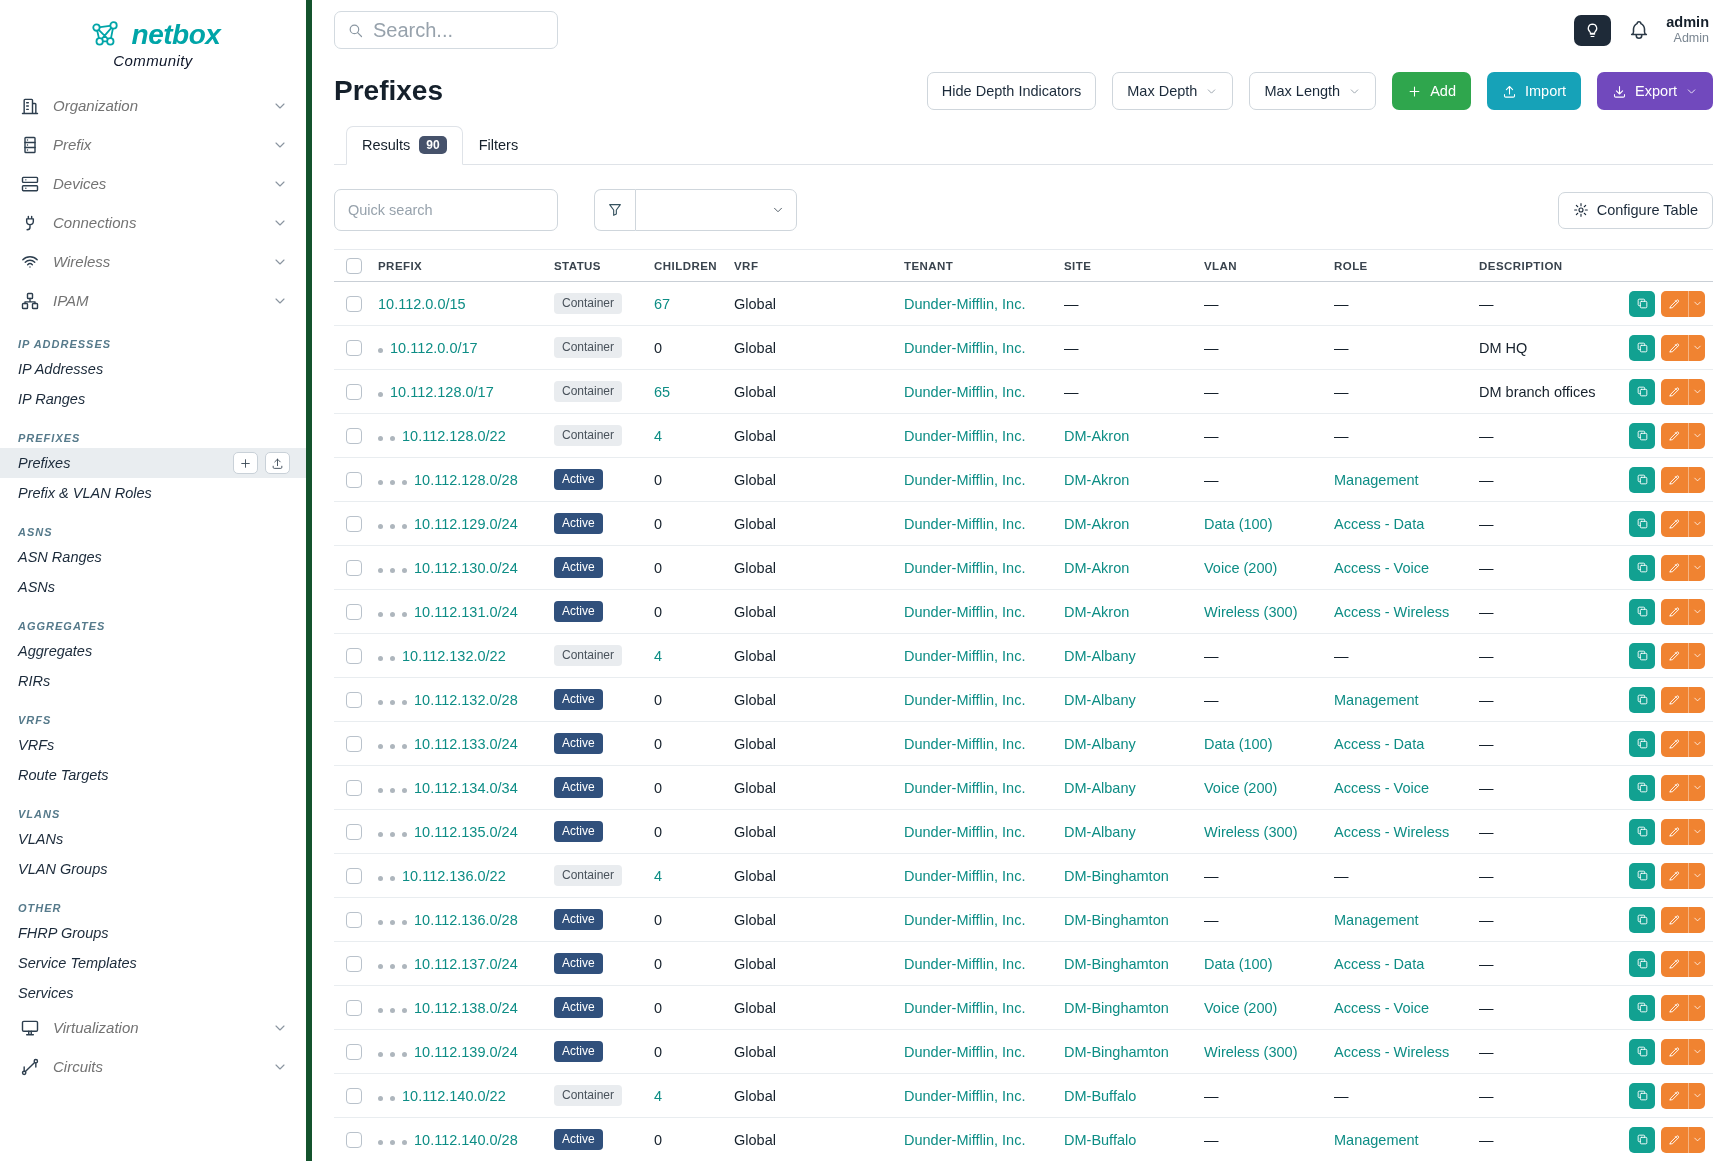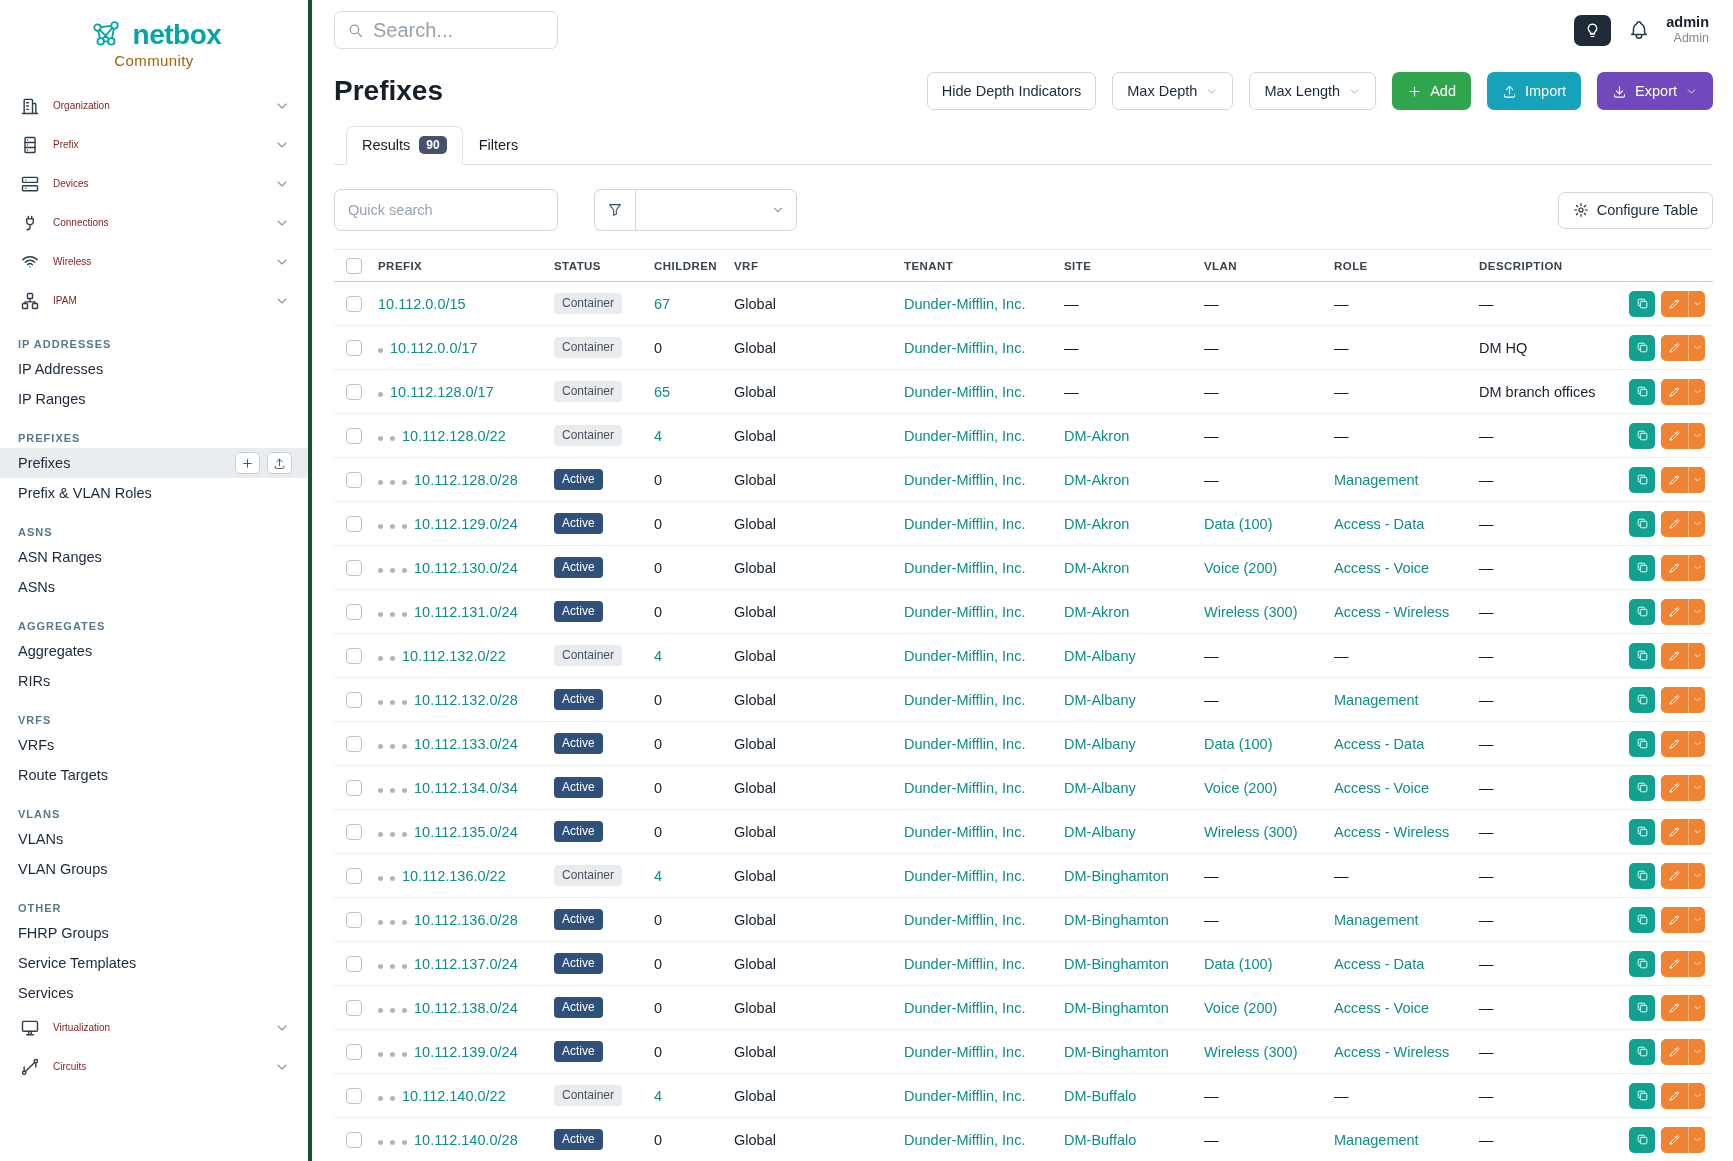--- a/index.html
+++ b/index.html
@@ -1,28 +1,28 @@
 <!DOCTYPE html>
 <html style="--brand: #00a5a8; --link: #0d8d85; --add-green: #2fa64d; --import-cyan: #16a2b8; --export-purple: #7149bd; --edit-orange: #f08331; --copy-teal: #12a191; --active-badge: #30507c; --container-badge-bg: #e9ecef; --container-badge-text: #49525b; --tab-badge: #46526b; --dark-button: #1e2a38;"><head>
 <meta charset="utf-8">
 <style>
   * { margin:0; padding:0; box-sizing:border-box; }
   html,body { width:1733px; height:1161px; overflow:hidden; }
   body { font-family:"Liberation Sans", sans-serif; background:#fff; color:#16212c; }
   .app { display:flex; width:100%; height:100%; }
 
   
-  .sidebar { width:312px; min-width:312px; background:#fff; border-right:4px solid #14532d; overflow:hidden; }
+  .sidebar { width:312px; min-width:312px; background:#fff; border-right:6px solid #14532d; overflow:hidden;font-style:italic; }
   .brand { height:78px; display:flex; flex-direction:column; align-items:center; justify-content:center; padding-top:10px; }
   .brand-row { display:flex; align-items:center; gap:8px; }
   .logo-mark { width:38px; height:32px; color:var(--brand,#00a5a8); }
   .brand-name { font-size:28px; font-weight:700; color:var(--brand,#00a5a8); letter-spacing:-0.5px; }
-  .brand-sub { font-size:15px; color:#a16207; margin-top:1px; letter-spacing:0.4px; }
+  .brand-sub { font-size:15px; color:#0f172a; margin-top:1px; letter-spacing:0.4px; }
   .nav { display:block; padding-top:8px; }
-  .nav-item { display:flex; align-items:center; gap:13px; height:39px; padding:0 18px 0 20px; color:#7f1d1d; text-decoration:none; font-size:10px; cursor:pointer; }
+  .nav-item { display:flex; align-items:center; gap:13px; height:39px; padding:0 18px 0 20px; color:#737373; text-decoration:none; font-size:15px; cursor:pointer; }
   .nav-icon { width:20px; height:20px; color:#2d3e4e; flex:none; }
   .nav-label { flex:1; }
   .nav-chevron { width:16px; height:16px; color:#8a95a0; flex:none; }
   .nav-header { margin-top:13px; padding:5px 20px 4px 18px; font-size:11px; font-weight:700; letter-spacing:1px; text-transform:uppercase; color:#567a8b; }
   .nav-sub { display:flex; align-items:center; height:30px; padding:0 16px 0 18px; font-size:14.5px; color:#1b2a3a; text-decoration:none; cursor:pointer; }
   .nav-sub.active { background:#e9edf0; }
   .mini-btns { margin-left:auto; display:flex; gap:7px; }
   .mini-btn { width:25px; height:22px; border:1px solid #c9d1d8; background:#fff; border-radius:5px; display:inline-flex; align-items:center; justify-content:center; color:#3c4a57; cursor:pointer; }
   .mini-btn .ic { width:13px; height:13px; }
   .nav-bottom-gap { height:8px; }

